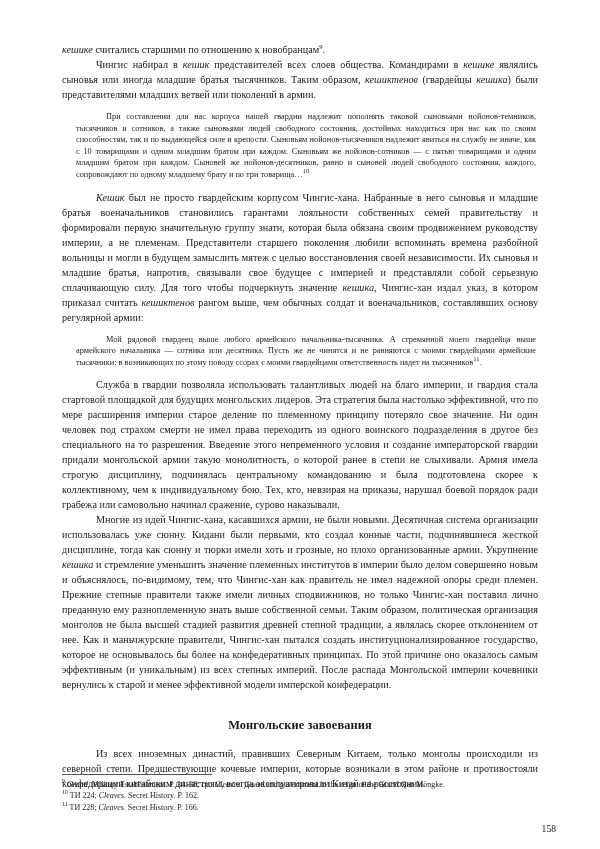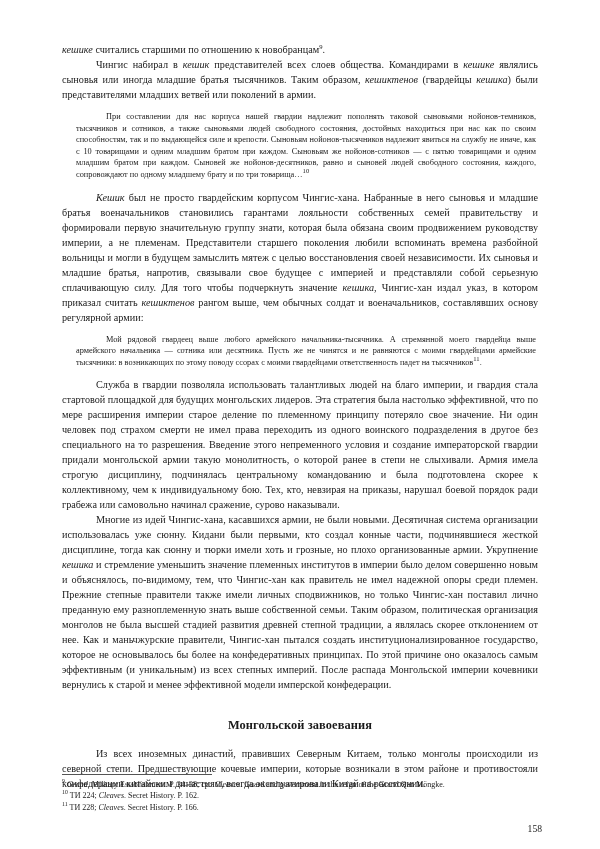--- a/index.html
+++ b/index.html
@@ -83,21 +83,21 @@
     text-align: left;
     margin: 0;
     padding-left: 8px;
     text-indent: -8px;
   }
   .fn-line sup {
     font-size: 5.8px;
   }
   .page-number {
     position: absolute;
-    right: 58px;
+    right: 44px;
     bottom: 14px;
     font-size: 9.6px;
     line-height: 12px;
     color: #1a1a1a;
   }
 </style>
 </head>
 <body>
 
 <div class="page">
@@ -113,21 +113,21 @@
     <p class="body-par"><i>Кешик</i> был не просто гвардейским корпусом Чингис-хана. Набранные в него сыновья и младшие братья военачальников становились гарантами лояльности собственных семей правительству и формировали первую значительную группу знати, которая была обязана своим продвижением руководству империи, а не племенам. Представители старшего поколения любили вспоминать времена разбойной вольницы и могли в будущем замыслить мятеж с целью восстановления своей независимости. Их сыновья и младшие братья, напротив, связывали свое будущее с империей и представляли собой серьезную сплачивающую силу. Для того чтобы подчеркнуть значение <i>кешика</i>, Чингис-хан издал указ, в котором приказал считать <i>кешиктенов</i> рангом выше, чем обычных солдат и военачальников, составлявших основу регулярной армии:</p>
 
     <div class="quote-block">Мой рядовой гвардеец выше любого армейского начальника-тысячника. А стремянной моего гвардейца выше армейского начальника — сотника или десятника. Пусть же не чинятся и не равняются с моими гвардейцами армейские тысячники: в возникающих по этому поводу ссорах с моими гвардейцами ответственность падет на тысячников<sup>11</sup>.</div>
 
     <p class="body-par">Служба в гвардии позволяла использовать талантливых людей на благо империи, и гвардия стала стартовой площадкой для будущих монгольских лидеров. Эта стратегия была настолько эффективной, что по мере расширения империи старое деление по племенному принципу потеряло свое значение. Ни один человек под страхом смерти не имел права переходить из одного воинского подразделения в другое без специального на то разрешения. Введение этого непременного условия и создание императорской гвардии придали монгольской армии такую монолитность, о которой ранее в степи не слыхивали. Армия имела строгую дисциплину, подчинялась центральному командованию и была подготовлена скорее к коллективному, чем к индивидуальному бою. Тех, кто, невзирая на приказы, нарушал боевой порядок ради грабежа или самовольно начинал сражение, сурово наказывали.</p>
 
     <p class="body-par">Многие из идей Чингис-хана, касавшихся армии, не были новыми. Десятичная система организации использовалась уже сюнну. Кидани были первыми, кто создал конные части, подчинявшиеся жесткой дисциплине, тогда как сюнну и тюрки имели хоть и грозные, но плохо организованные армии. Укрупнение <i>кешика</i> и стремление уменьшить значение племенных институтов в империи было делом совершенно новым и объяснялось, по-видимому, тем, что Чингис-хан как правитель не имел надежной опоры среди племен. Прежние степные правители также имели личных сподвижников, но только Чингис-хан поставил лично преданную ему разноплеменную знать выше собственной семьи. Таким образом, политическая организация монголов не была высшей стадией развития древней степной традиции, а являлась скорее отклонением от нее. Как и маньчжурские правители, Чингис-хан пытался создать институционализированное государство, которое не основывалось бы более на конфедеративных принципах. По этой причине оно оказалось самым эффективным (и уникальным) из всех степных империй. После распада Монгольской империи кочевники вернулись к старой и менее эффективной модели имперской конфедерации.</p>
 
     <div class="gap-lg"></div>
 
-    <h2 class="section-heading">Монгольской завоевания</h2>
+    <h2 class="section-heading">Монгольские завоевания</h2>
 
     <div class="gap-med"></div>
 
     <p class="body-par">Из всех иноземных династий, правивших Северным Китаем, только монголы происходили из северной степи. Предшествующие кочевые империи, которые возникали в этом районе и противостояли конфедерации китайским династиям, всегда эксплуатировали Китай на расстоянии.</p>
 
   </div>
 
   <div class="footnotes">
     <div class="fn-rule"></div>
     <p class="fn-line"><sup>9</sup><span> <i>Grand</i>. Military Establishment. P. 34–38; ср.: <i>Cleaves</i>. Guard and government in the reign of the Grand Qan Möngke.</span></p>

